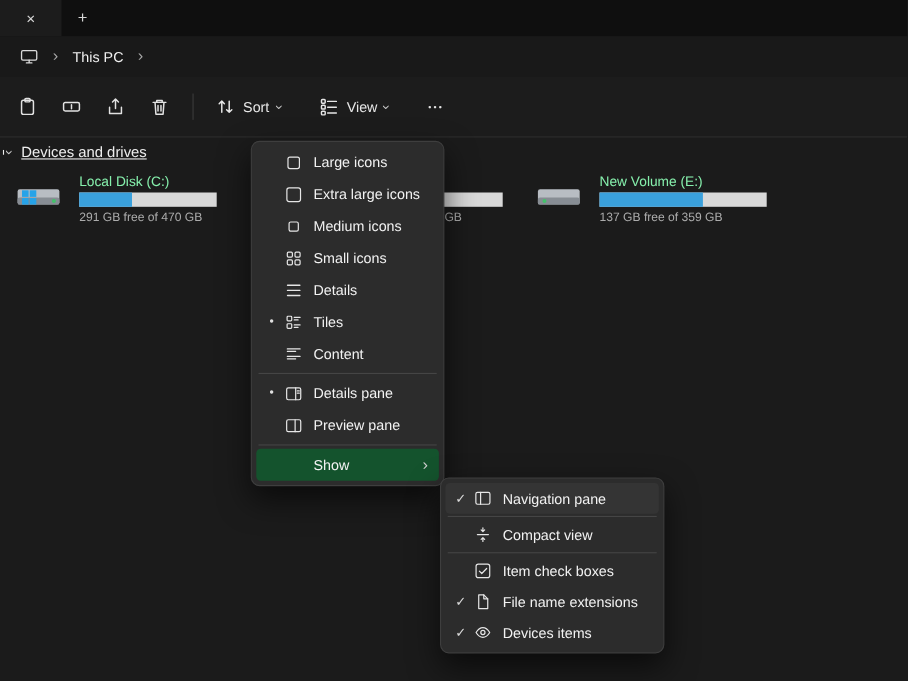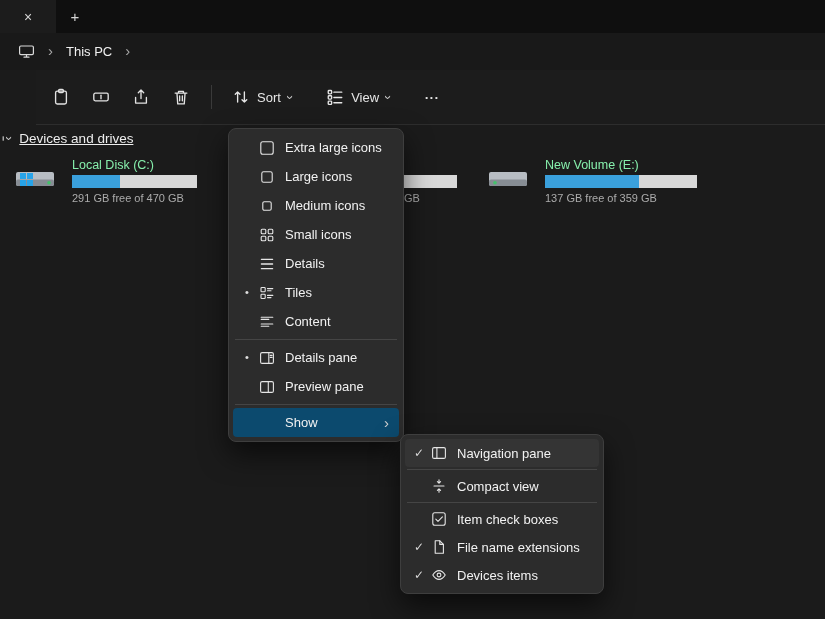--- a/index.html
+++ b/index.html
@@ -21,21 +21,21 @@
 
   
   .address-bar { position:absolute; top:33px; left:0; right:0; height:37px; background:#191919;
                  display:flex; align-items:center; padding-left:18px; gap:13px; }
   .crumb-icon { width:17px; height:17px; color:#dadada; }
   .crumb-sep { font-size:15px; color:#a8a8a8; line-height:1; padding-bottom:2px; }
   .crumb-text { font-size:13px; color:#f0f0f0; }
 
   
   .toolbar { position:absolute; top:70px; left:0; right:0; height:55px; background:#1c1c1c;
-             border-bottom:1px solid #2d2d2d; display:flex; align-items:center;margin-left:36px; }
+             border-bottom:1px solid #2d2d2d; display:flex; align-items:center; }
   .tb-btn { width:40px; height:36px; border-radius:4px; display:flex; align-items:center;
             justify-content:center; color:#e2e2e2; flex:none; }
   .tb-btn:first-child { margin-left:5px; }
   .tb-icon { width:18px; height:18px; }
   .tb-divider { width:1px; height:24px; background:#3a3a3a; margin:0 10px; flex:none; }
   .tb-drop { display:flex; align-items:center; gap:7px; padding:0 10px; height:36px;
              border-radius:4px; color:#e6e6e6; font-size:13px; flex:none; }
   .tb-drop + .tb-drop { margin-left:14px; }
   .tb-more { margin-left:16px; width:32px; height:36px; display:flex; align-items:center;
              justify-content:center; color:#e6e6e6; font-size:8px; letter-spacing:2px; }
@@ -51,21 +51,21 @@
   .drive-detail { position:absolute; font-size:11px; color:#acacac; white-space:nowrap; }
 
   
   .menu { position:absolute; background:#2c2c2c; border:1px solid #3e3e3e; border-radius:8px;
           box-shadow:0 12px 28px rgba(0,0,0,.6); padding:4px; }
   .view-menu { left:228px; top:128px; width:176px; z-index:10; }
   .show-submenu { left:400px; top:434px; width:204px; z-index:20; }
   .menu-item { display:flex; align-items:center; height:29px; border-radius:4px;
                font-size:13px; color:#f2f2f2; padding:0 6px 0 2px; }
   .show-submenu .menu-item { height:28px; }
-  .menu-item.highlight { background:#0c4a6e; }
+  .menu-item.highlight { background:#14532d; }
   .menu-item.subtle { background:#343434; }
   .gutter { width:24px; flex:none; display:flex; align-items:center; justify-content:center; }
   .gutter .bullet { font-size:11px; color:#e0e0e0; line-height:1; }
   .gutter .check { font-size:12px; color:#d8d8d8; line-height:1; }
   .mi-icon { width:16px; height:16px; margin-right:10px; color:#e6e6e6; flex:none; }
   .mi-label { flex:1; white-space:nowrap; }
   .mi-chevron { color:#cfcfcf; font-size:15px; line-height:1; padding-right:4px; }
   .menu-sep { height:1px; background:#454545; margin:3px 2px; }
   .show-submenu .menu-sep { margin:2px 2px; }
   svg { display:block; width:100%; height:100%; }
@@ -189,34 +189,34 @@
     <div class="drive-bar-fill" style="width: 62%;"></div>
   </div>
   <div class="drive-detail" style="left:545px; top:192px;">137 GB free of 359 GB</div>
 
   <div class="menu view-menu">
 
     <div class="menu-item">
       <span class="gutter"></span>
       <span class="mi-icon">
         <svg viewBox="0 0 16 16" fill="none" stroke="currentColor" stroke-width="1.1">
+            <rect x="2.8" y="2.8" width="10.4" height="10.4" rx="1.8"></rect>
+          </svg>
+      </span>
+      <span class="mi-label">Large icons</span>
+    </div>
+
+    <div class="menu-item">
+      <span class="gutter"></span>
+      <span class="mi-icon">
+        <svg viewBox="0 0 16 16" fill="none" stroke="currentColor" stroke-width="1.1">
             <rect x="1.8" y="1.8" width="12.4" height="12.4" rx="2"></rect>
           </svg>
       </span>
       <span class="mi-label">Extra large icons</span>
-    </div>
-
-    <div class="menu-item">
-      <span class="gutter"></span>
-      <span class="mi-icon">
-        <svg viewBox="0 0 16 16" fill="none" stroke="currentColor" stroke-width="1.1">
-            <rect x="2.8" y="2.8" width="10.4" height="10.4" rx="1.8"></rect>
-          </svg>
-      </span>
-      <span class="mi-label">Large icons</span>
     </div>
 
     <div class="menu-item">
       <span class="gutter"></span>
       <span class="mi-icon">
         <svg viewBox="0 0 16 16" fill="none" stroke="currentColor" stroke-width="1.1">
             <rect x="3.8" y="3.8" width="8.4" height="8.4" rx="1.5"></rect>
           </svg>
       </span>
       <span class="mi-label">Medium icons</span>

